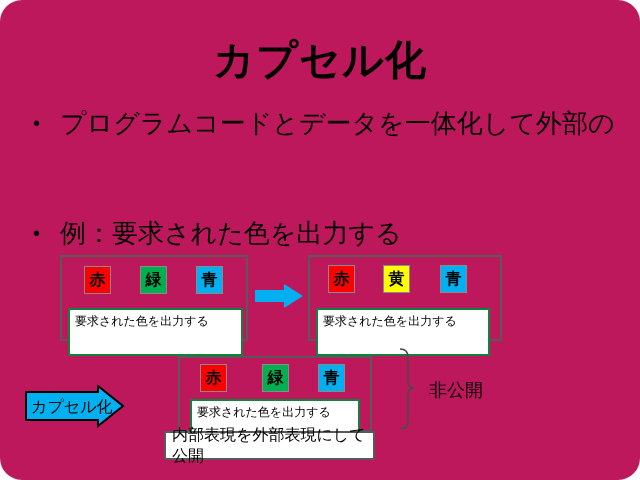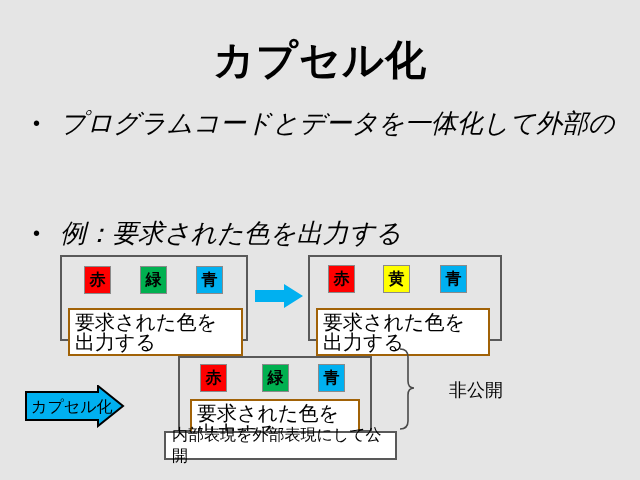--- a/index.html
+++ b/index.html
@@ -1,55 +1,55 @@
 <!DOCTYPE html>
 <html><head>
 <meta charset="utf-8">
 <style>
   html,body { margin:0; padding:0; background:#fff; }
   .slide {
-    position:relative; width:640px; height:480px; background:#e5e5e5;
+    position:relative; width:640px; height:480px; background:#be185d;
     font-family:"Liberation Sans","DejaVu Sans",sans-serif; color:#000;
     overflow:hidden;
+    border-radius:22px;
   }
   .title {
     position:absolute; top:33px; left:0; width:640px; text-align:center;
     font-size:41px; font-weight:600; letter-spacing:1px;
   }
   .bullet-row { position:absolute; left:33px; display:flex; }
   .bullet-dot { font-size:20px; line-height:34px; width:27px; flex:0 0 27px; }
-  .bullet-text { font-size:26px; line-height:34px;font-style:italic; }
+  .bullet-text { font-size:26px; line-height:34px; }
   .b1 { top:106px; }
   .b2 { top:216px; }
 
   .obox { position:absolute; border:2px solid #595959; box-sizing:border-box; }
   .mbox {
-    position:absolute; border:2px solid #a16207; box-sizing:border-box;
-    background:#fff; font-size:20px; line-height:20px; padding:2px 5px;
-    word-break:break-all; overflow:hidden;
+    position:absolute; border:2px solid #15803d; box-sizing:border-box;
+    background:#fff; font-size:12px; line-height:20px; padding:2px 5px;
+    word-break:break-all; overflow:hidden;font-family:Liberation Mono, monospace;
   }
   .sq {
     position:absolute; width:27px; height:28px; border:1px solid #8a8a8a;
     box-sizing:border-box; display:flex; align-items:center; justify-content:center;
     font-size:16px; font-weight:600; color:#000;
   }
   .naibu {
-    position:absolute; left:164px; top:431px; width:233px; height:29px;
+    position:absolute; left:164px; top:431px; width:211px; height:29px;
     border:2px solid #595959; box-sizing:border-box; background:#fff;
     font-size:16px; display:flex; align-items:center; padding-left:6px;
   }
   .svg-abs { position:absolute; }
   .kapuseru-label {
     position:absolute; left:31px; top:397px; font-size:16px; color:#000;
     white-space:nowrap;
   }
   .private-label {
     position:absolute; left:429px; top:378px; font-size:18px; color:#000;
     white-space:nowrap;
-    margin-left:20px;
   }
 </style>
 </head>
 <body>
 
 <div class="slide">
 
   <div class="title">カプセル化</div>
 
   <div class="bullet-row b1">

